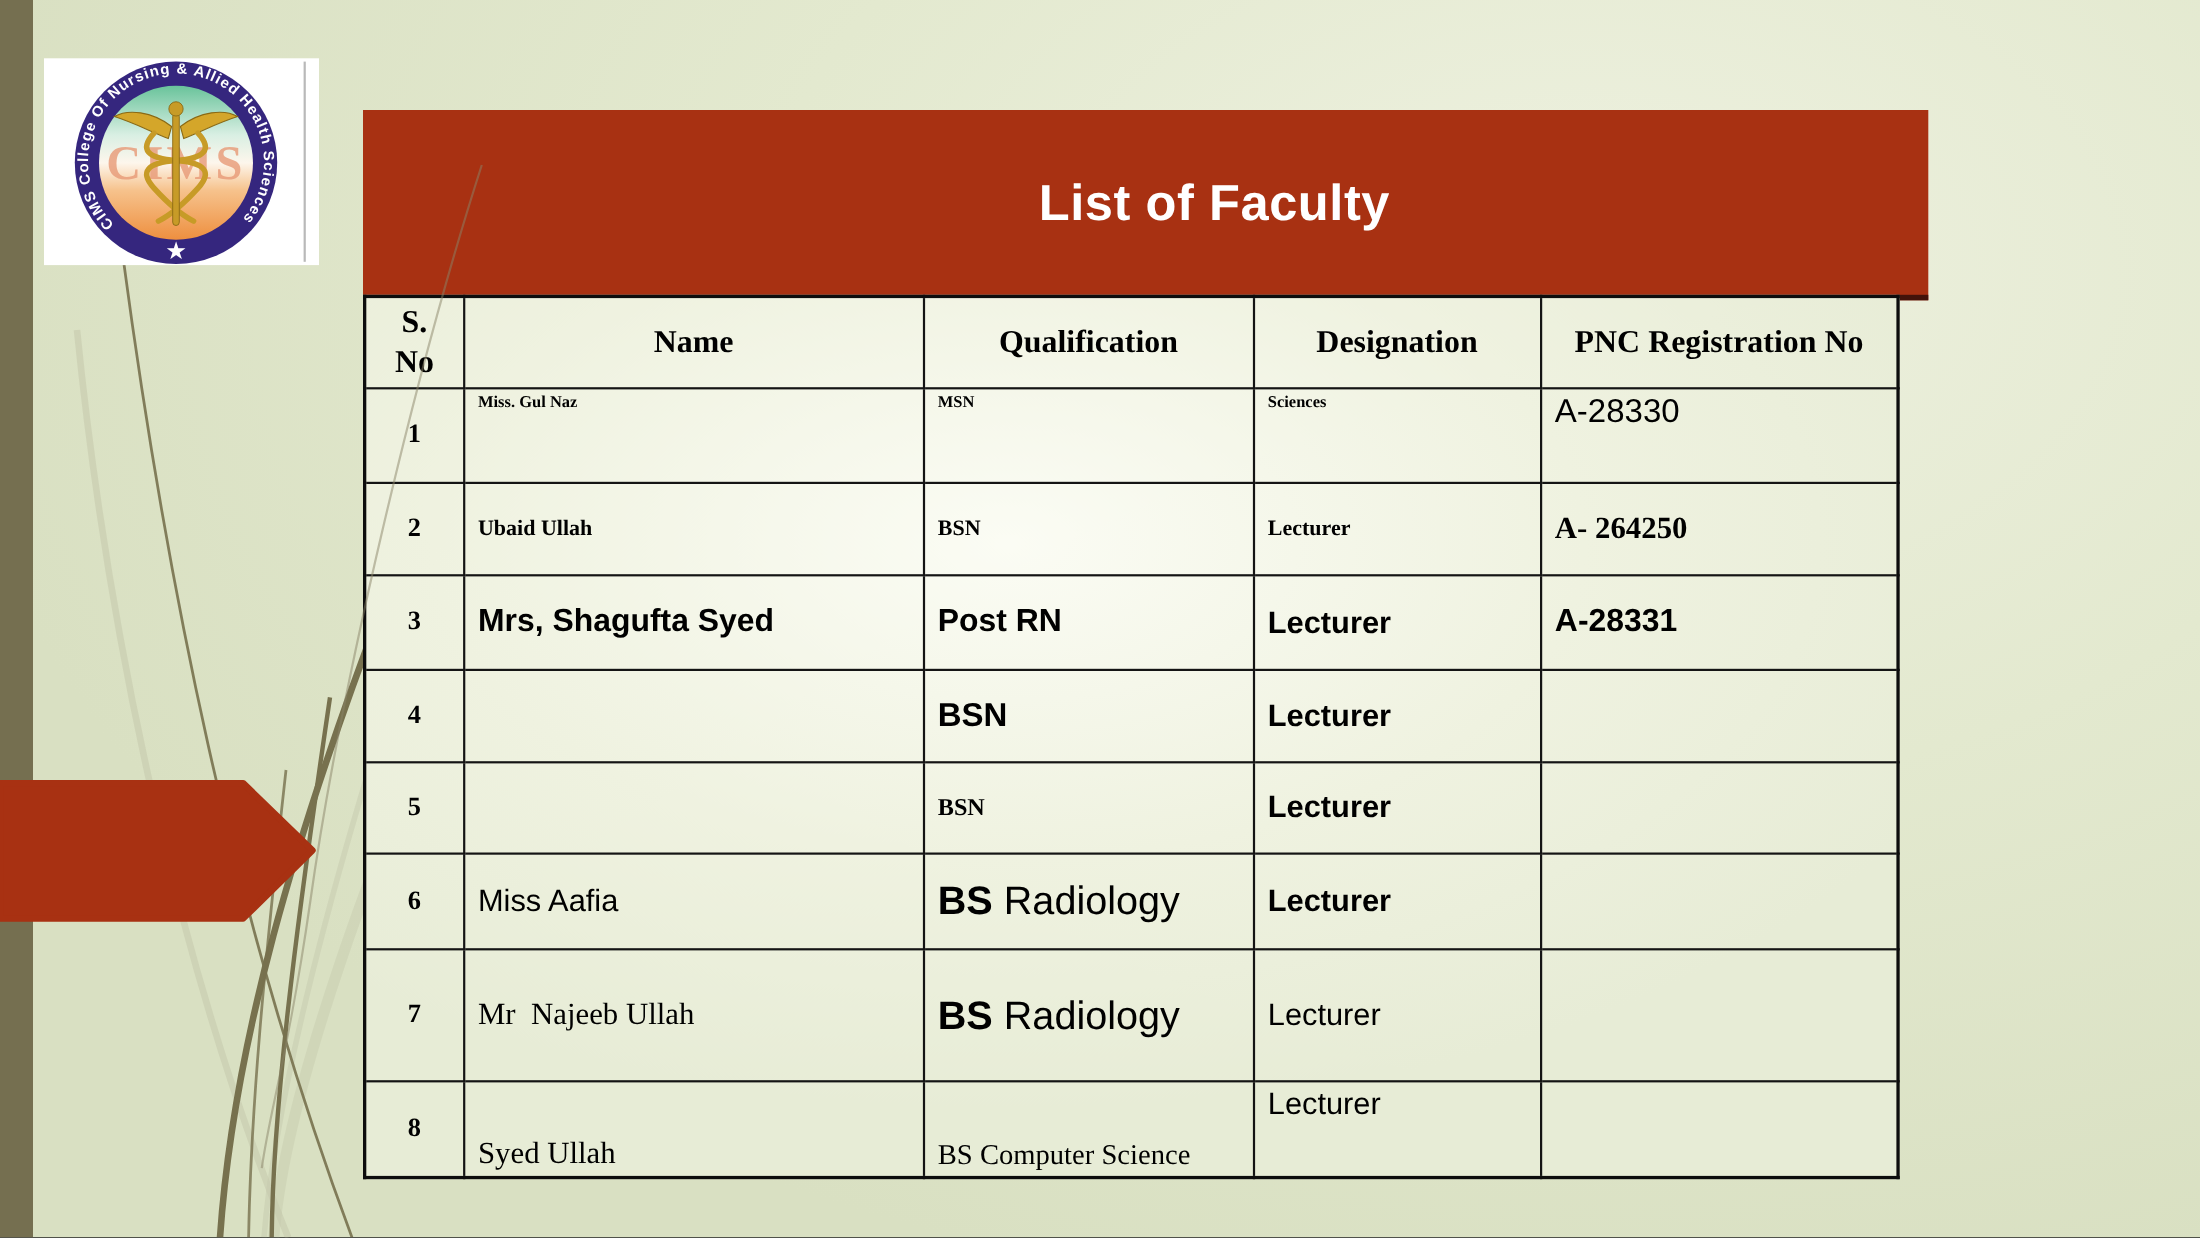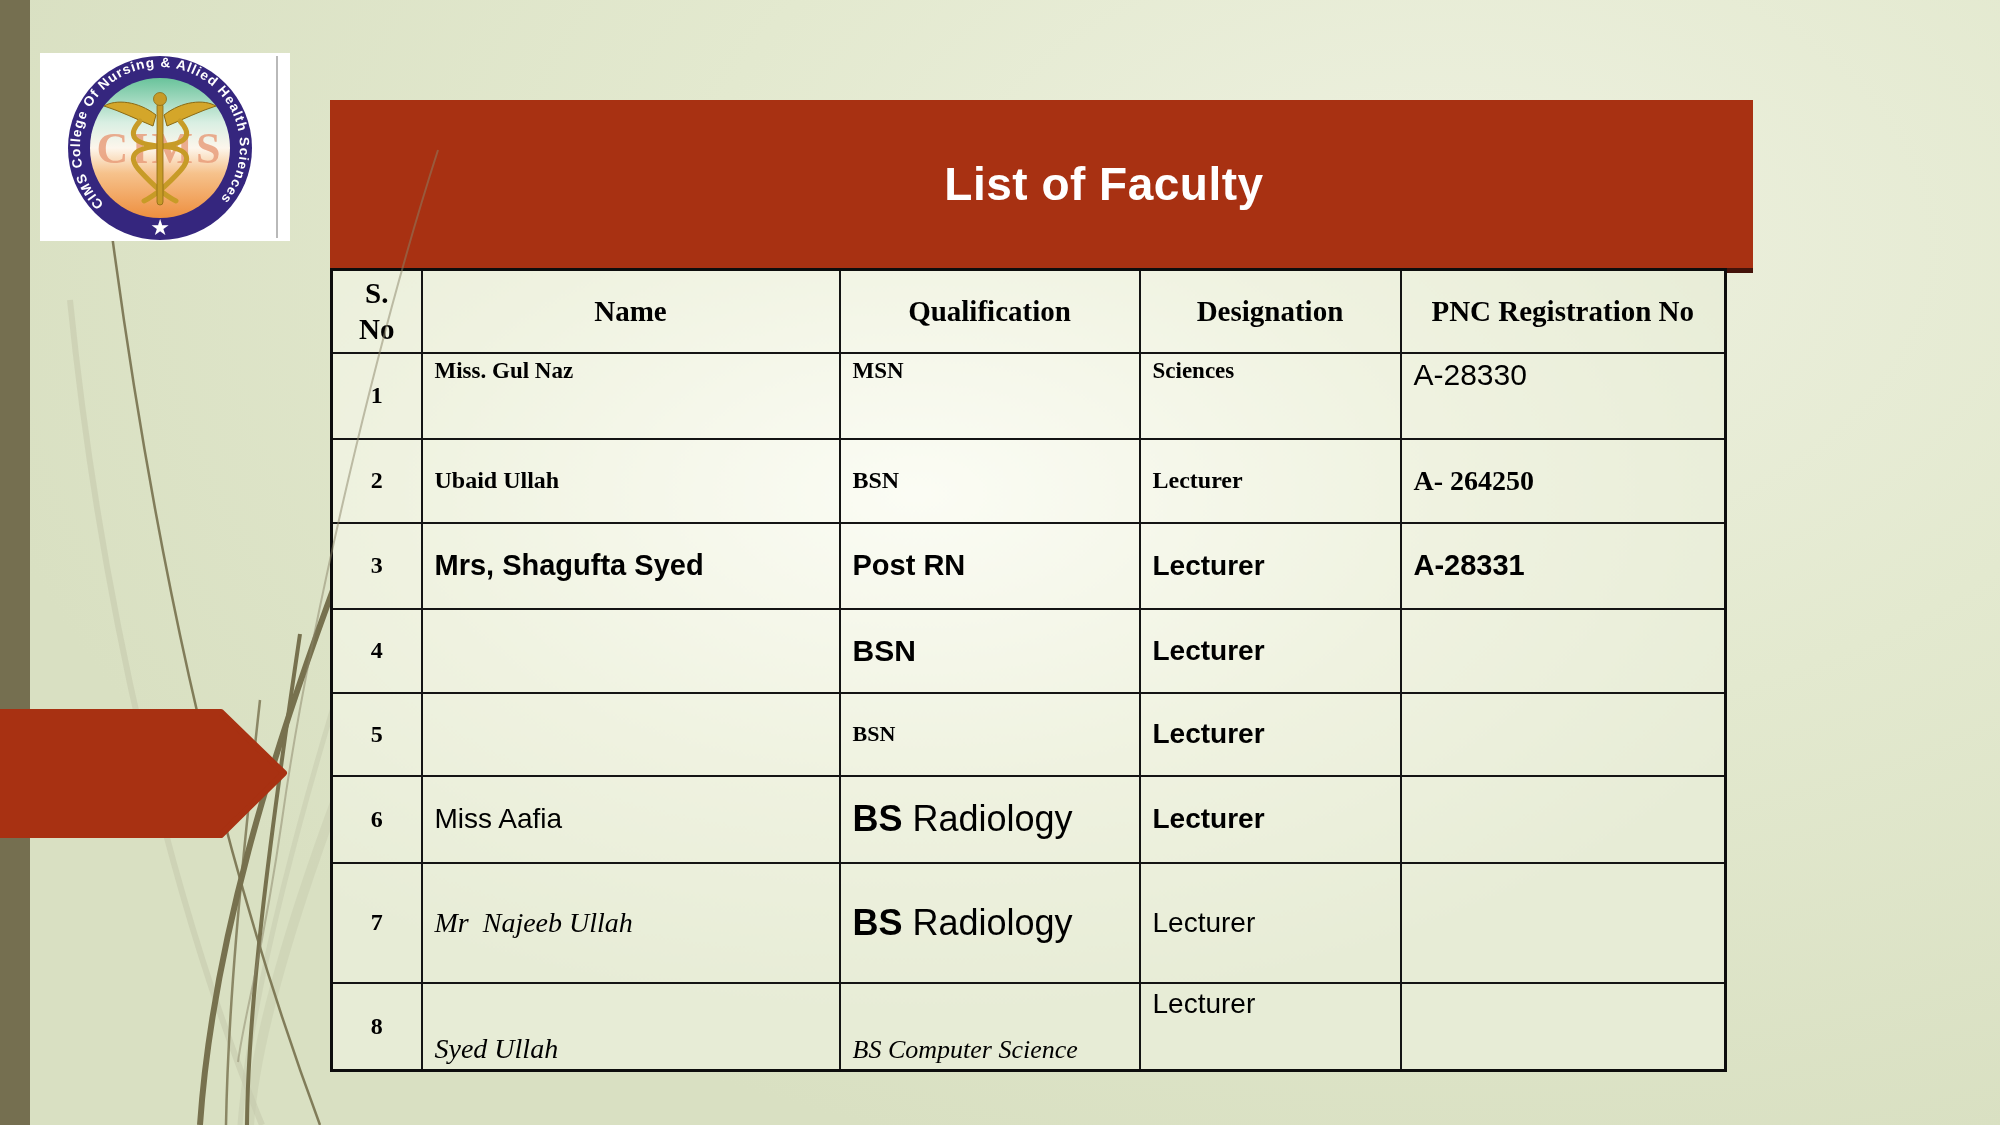--- a/index.html
+++ b/index.html
@@ -40,24 +40,24 @@
   th.sno-h { white-space:pre-line; line-height:1.25; }
   td { vertical-align:middle; text-align:left; }
   td.num { text-align:center; font-family:"Liberation Serif", serif; font-weight:bold; font-size:24px; }
 
   tr.hrow { height:80px; }
   tr.r1 { height:86px; } tr.r2 { height:84px; } tr.r3 { height:86px; }
   tr.r4 { height:84px; } tr.r5 { height:83px; } tr.r6 { height:87px; }
   tr.r7 { height:120px; } tr.r8 { height:88px; }
 
   .fsb { font-family:"Liberation Serif", serif; font-weight:bold; }
-  .fsr { font-family:"Liberation Serif", serif; font-weight:normal;font-style:italic; }
+  .fsr { font-family:"Liberation Serif", serif; font-weight:normal; }
   .fab { font-family:"Liberation Sans", sans-serif; font-weight:bold; }
   .far { font-family:"Liberation Sans", sans-serif; font-weight:normal; }
-  .s22 { font-size:22px; } .s23 { font-size:23px; } .s24 { font-size:24px;border-radius:17px; }
+  .s22 { font-size:22px; } .s23 { font-size:15px; } .s24 { font-size:20px;border-radius:17px; }
   .s25 { font-size:28px; } .s26 { font-size:26px; } .s28 { font-size:28px; }
   .s29 { font-size:29px; } .s30 { font-size:30px; }
   .top { vertical-align:top; padding-top:9px; }
   .bot { vertical-align:bottom; padding-bottom:16px; }
   .pre { white-space:pre-wrap; }
   .qual-mixed span { font-size:36px; font-family:"Liberation Sans", sans-serif; }
   .qual-mixed .bold-part { font-weight:bold; }
 
   
   .arrow-svg { position:absolute; left:0; top:0; z-index:2; }

